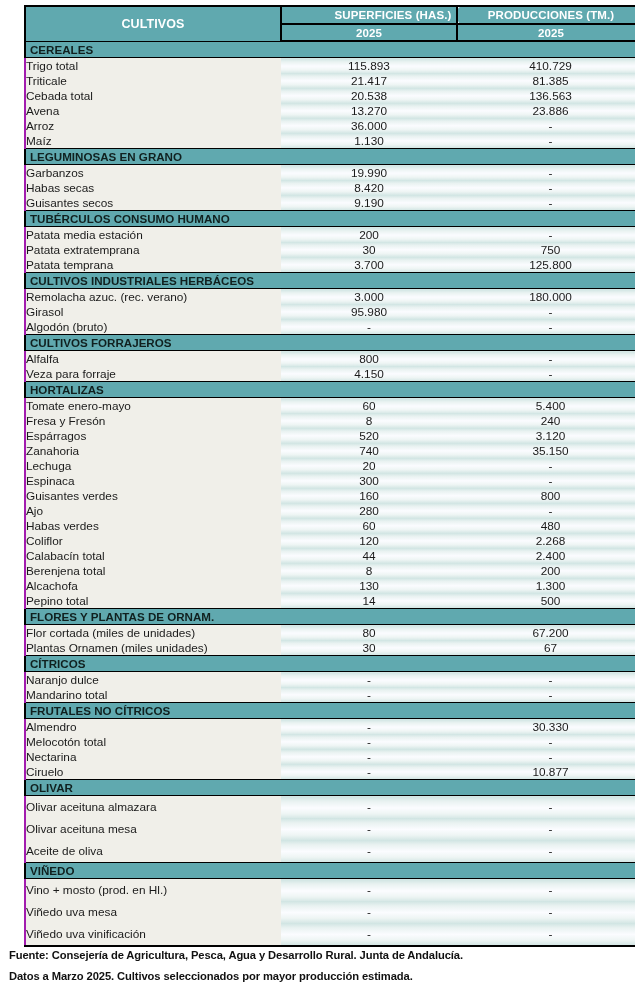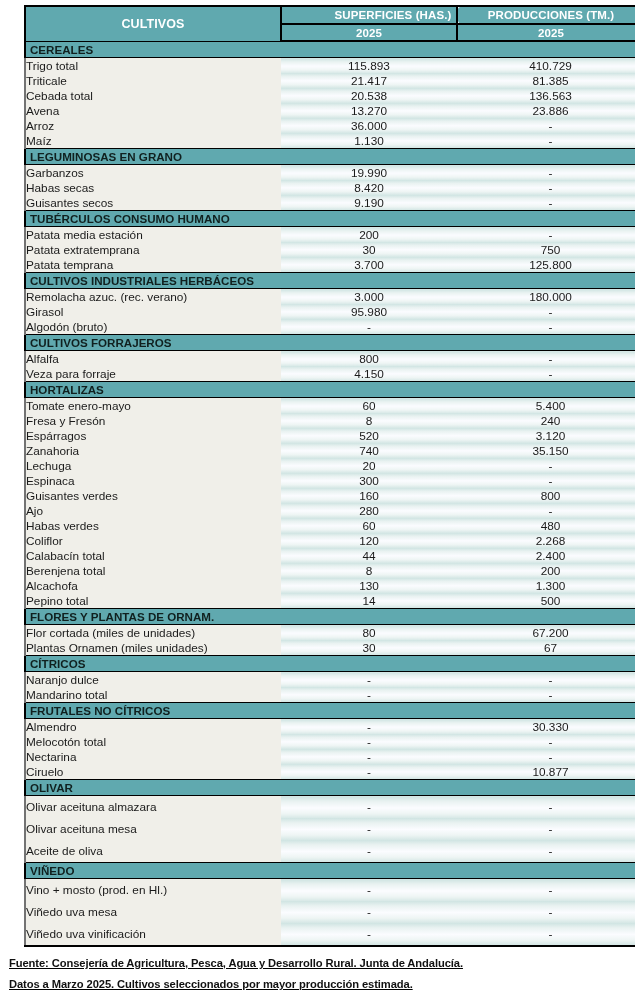--- a/index.html
+++ b/index.html
@@ -97,21 +97,21 @@
     font-size: 11.8px;
     color: #1a1a1a;
     height: 15px;
     padding: 0;
     vertical-align: middle;
   }
   td.name {
     background: #f0efe9;
     text-align: left;
     padding-left: 4px;
-    border-left: 2px solid #737373;
+    border-left: 2px solid #a21caf;
     white-space: nowrap;
     overflow: hidden;
   }
   td.val {
     text-align: center;
     background: linear-gradient(to bottom,
         #cfe4e2 0%,
         #e9f2f1 22%,
         #fbfcff 52%,
         #eef5f4 78%,
@@ -127,22 +127,21 @@
     border-bottom: 2px solid #000000;
     height: 0;
     padding: 0;
     line-height: 0;
     font-size: 0;
   }
 
   
   .notes {
     margin-left: 9px;
-    margin-top: 10px;
-    text-decoration: underline;
+    margin-top: 2px;
   }
   .note {
     font-size: 11.2px;
     color: #111111;
     font-weight: bold;
     margin-bottom: 9px;
     white-space: nowrap;
     letter-spacing: -0.1px;
   }
 </style>

